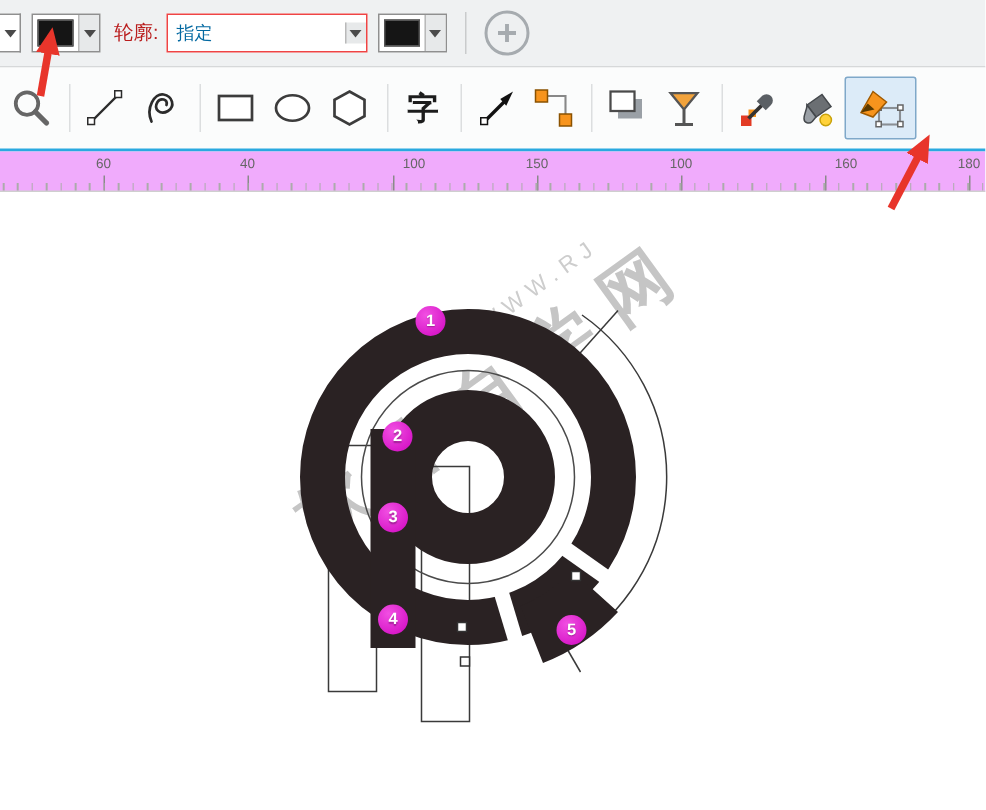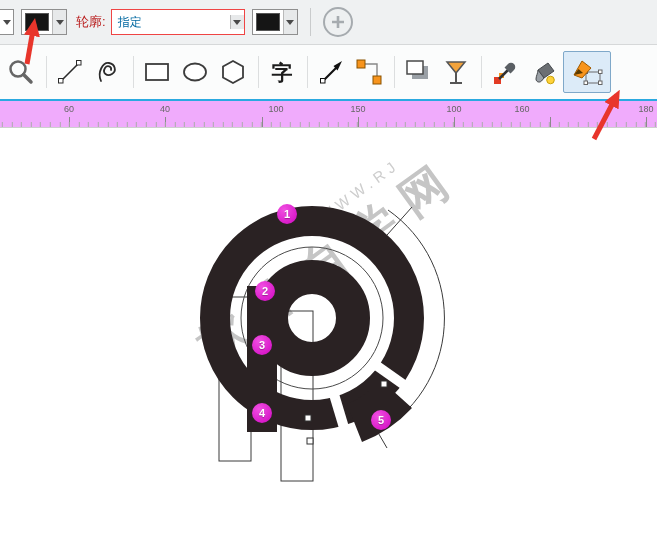--- a/index.html
+++ b/index.html
@@ -183,21 +183,21 @@
   </div>
 
   <div class="blueline"></div>
 
   <div class="ruler">
     <span class="rl" style="left:69px">60</span>
     <span class="rl" style="left:165px">40</span>
     <span class="rl" style="left:276px">100</span>
     <span class="rl" style="left:358px">150</span>
     <span class="rl" style="left:454px">100</span>
-    <span class="rl" style="left:522px">160</span>
+    <span class="rl" style="left:564px">160</span>
     <span class="rl" style="left:646px">180</span>
     <i class="mt" style="left:69px"></i>
     <i class="mt" style="left:165px"></i>
     <i class="mt" style="left:262px"></i>
     <i class="mt" style="left:358px"></i>
     <i class="mt" style="left:454px"></i>
     <i class="mt" style="left:550px"></i>
     <i class="mt" style="left:646px"></i>
   </div>
 

